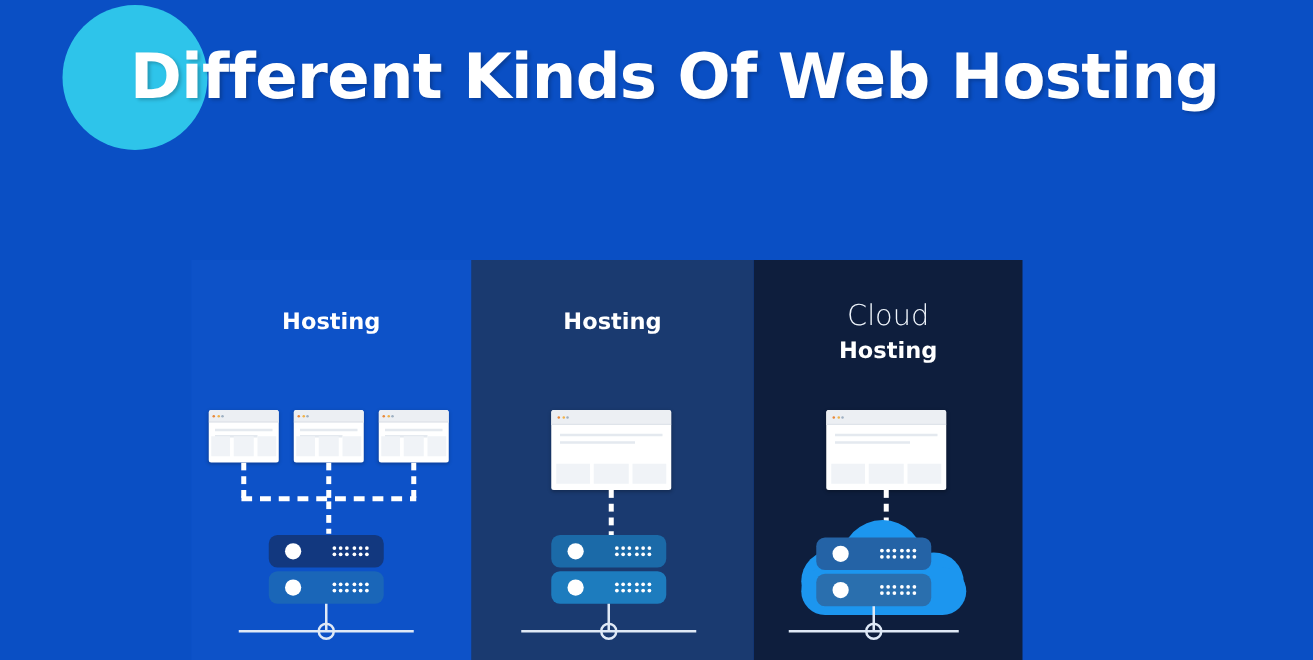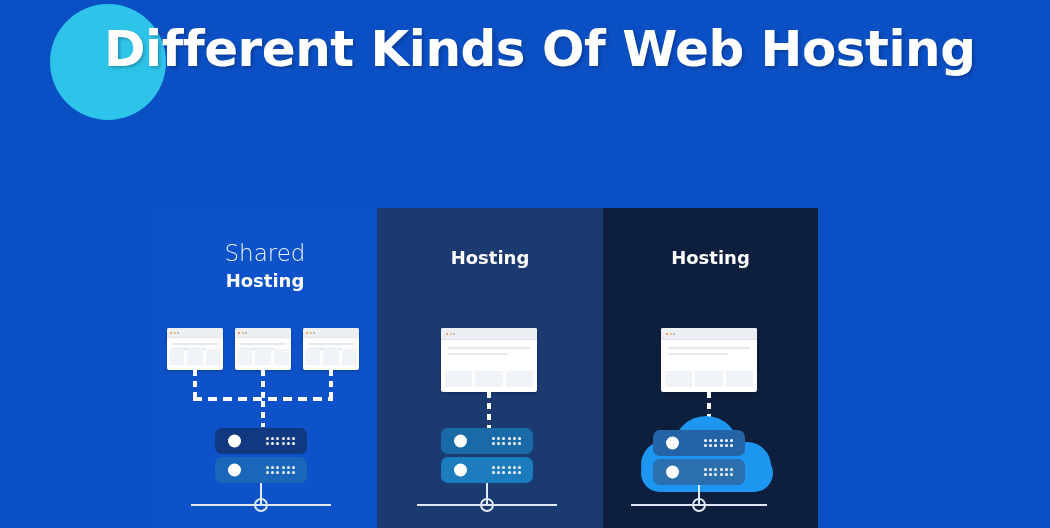--- a/index.html
+++ b/index.html
@@ -27,21 +27,21 @@
     left: 50px;
     top: 4px;
     width: 116px;
     height: 116px;
     border-radius: 50%;
     background: #2ec4ea;
   }
   #page-title {
     position: absolute;
     left: 104px;
-    top: 20px;
+    top: 32px;
     font-size: 50px;
     font-weight: bold;
     color: #ffffff;
     letter-spacing: -0.5px;
     white-space: nowrap;
     text-shadow: 2px 2px 3px rgba(0,0,0,0.22);
     font-family: "DejaVu Sans", sans-serif;
   }
 
   
@@ -229,21 +229,20 @@
 
 <div id="header">
   <div id="title-circle"></div>
   <div id="page-title">Different Kinds Of Web Hosting</div>
 </div>
 
 <div id="panels">
 
   <div class="panel shared">
     <div class="panel-heading">
-      <span class="panel-kind">Shared</span>
       <span class="panel-sub">Hosting</span>
     </div>
 
     <div class="art">
 
       <div class="browser" style="left:14px; top:120px; width:56px; height:42px;">
         <div class="browser-bar" style="height:9px;">
           <div class="dotrow">
               <i></i>
               <i></i>
@@ -401,20 +400,21 @@
       </div>
 
       <div class="vsolid" style="left:109px; top:275px; height:22px;"></div>
       <div class="hsolid" style="left:40px; top:296px; width:140px;"></div>
       <div class="node" style="left:103px; top:290px;"></div>
     </div>
   </div>
 
   <div class="panel cloud">
     <div class="panel-heading">
+      <span class="panel-kind">Cloud</span>
       <span class="panel-sub">Hosting</span>
     </div>
 
     <div class="art">
       <div class="browser" style="left:58px; top:120px; width:96px; height:64px;">
         <div class="browser-bar" style="height:11px;">
           <div class="dotrow" style="left:5px;">
               <i></i>
               <i></i>
               <i></i>

